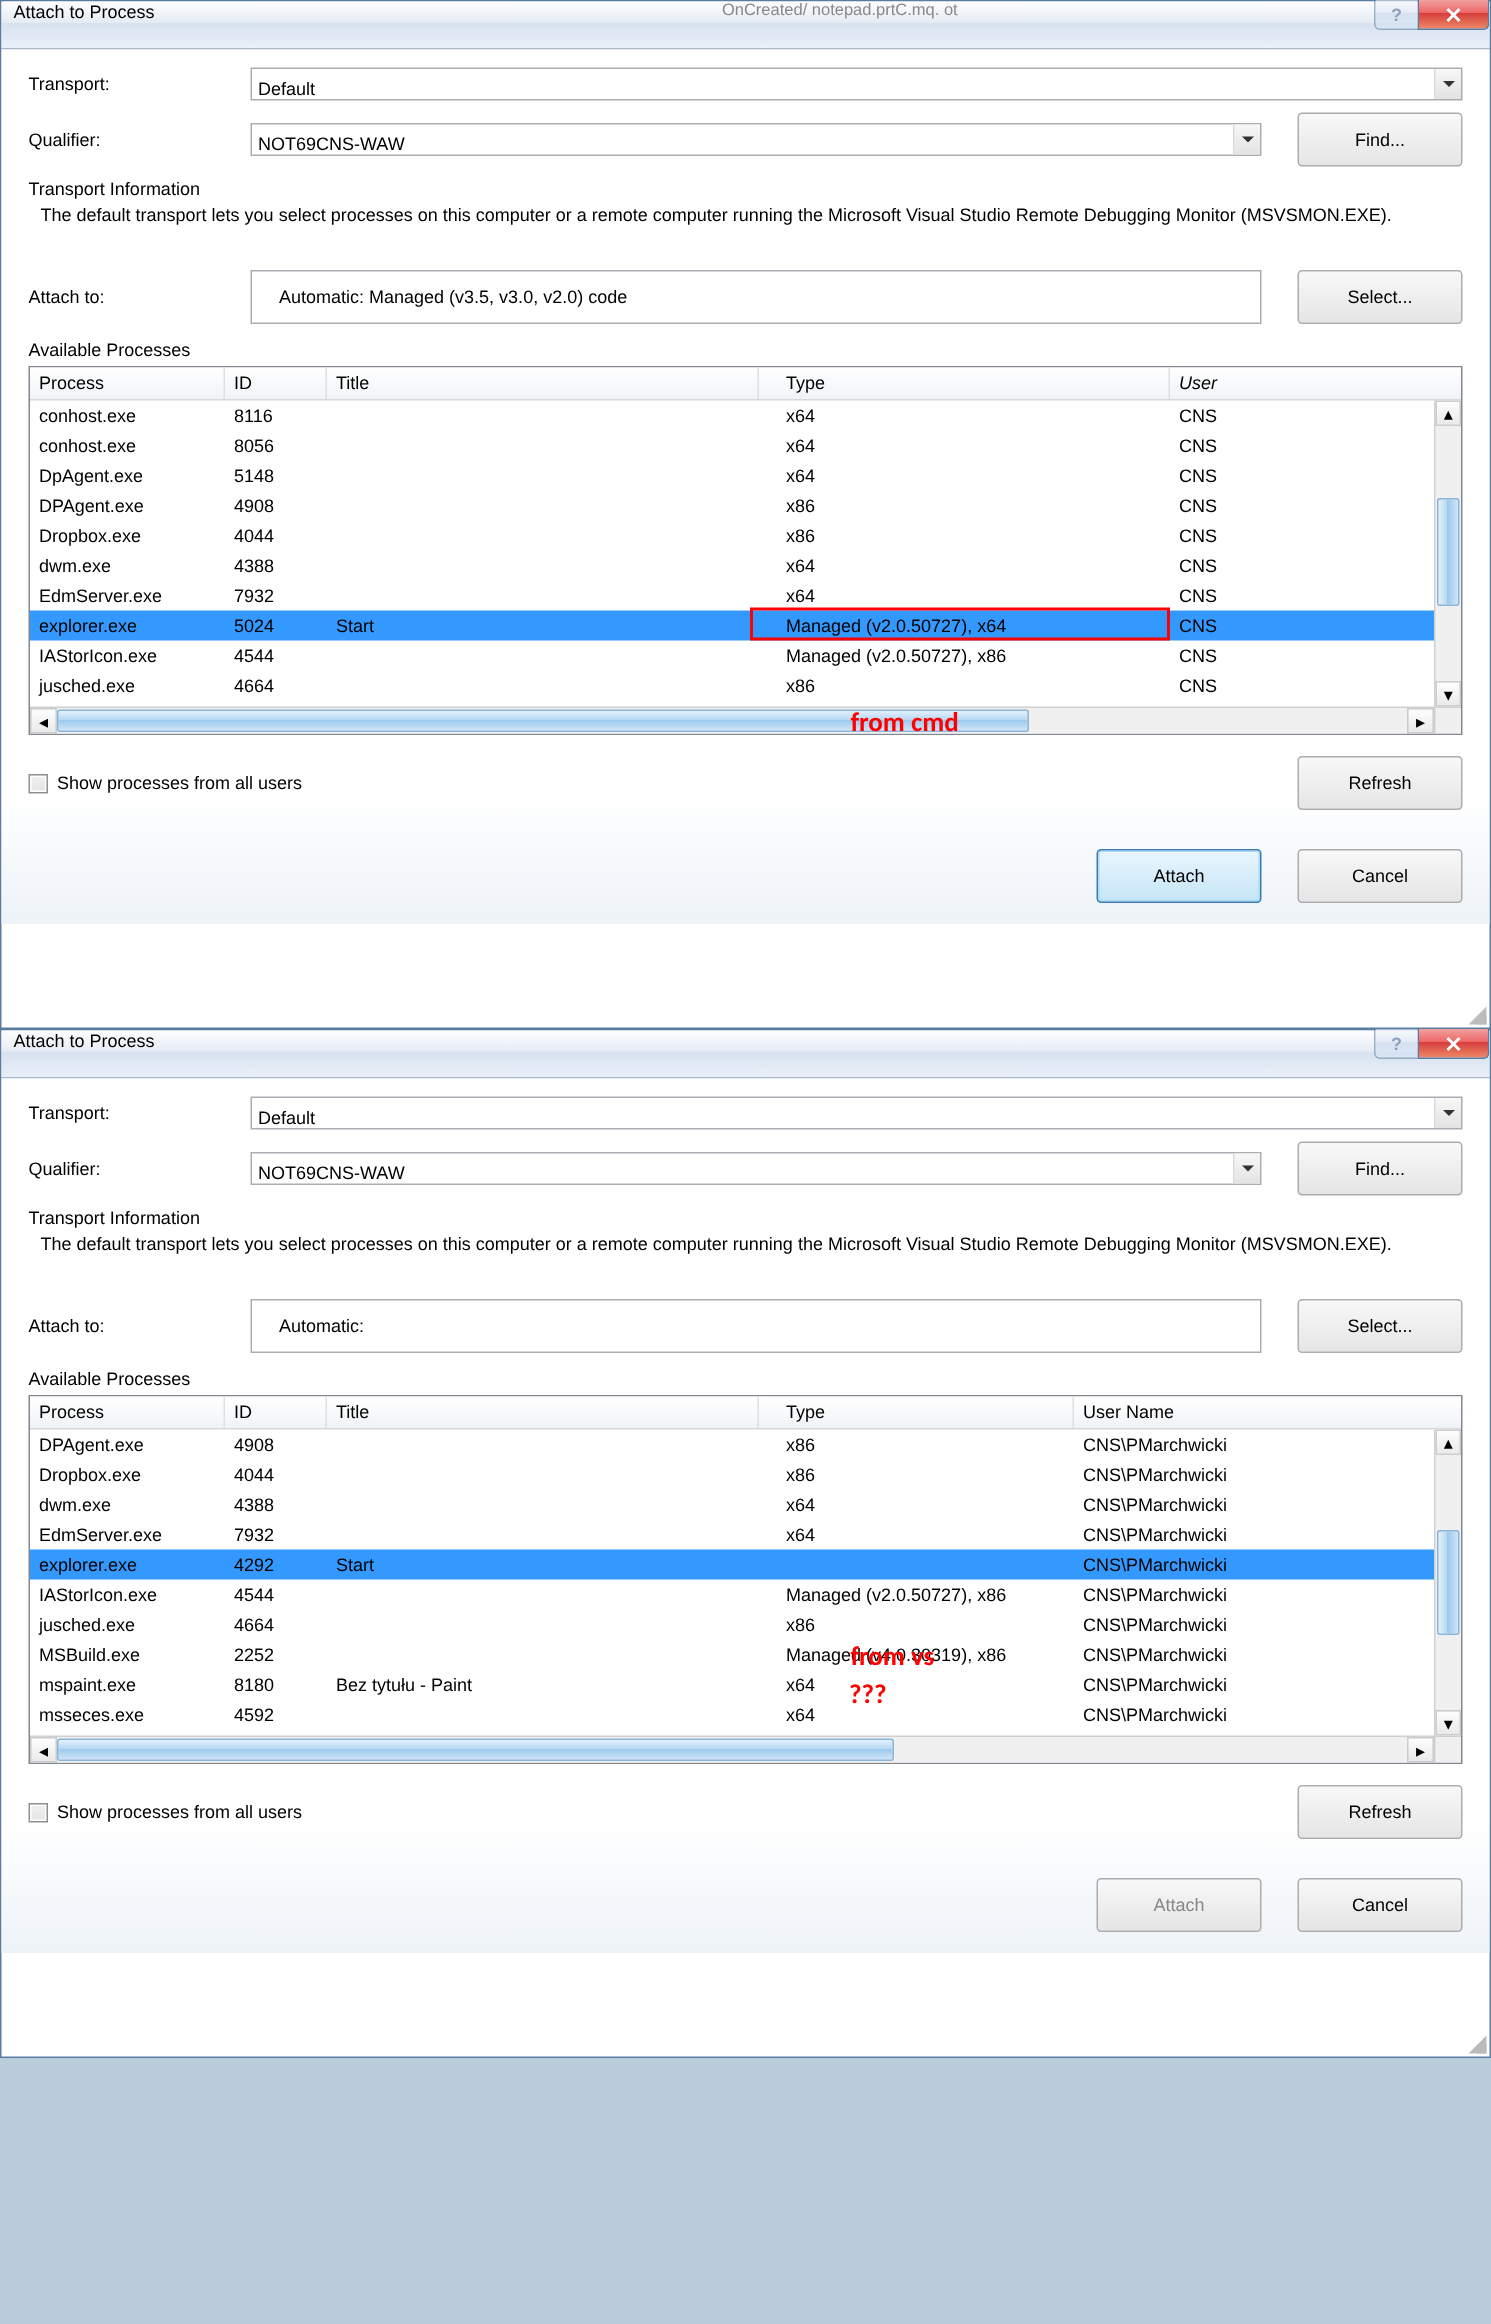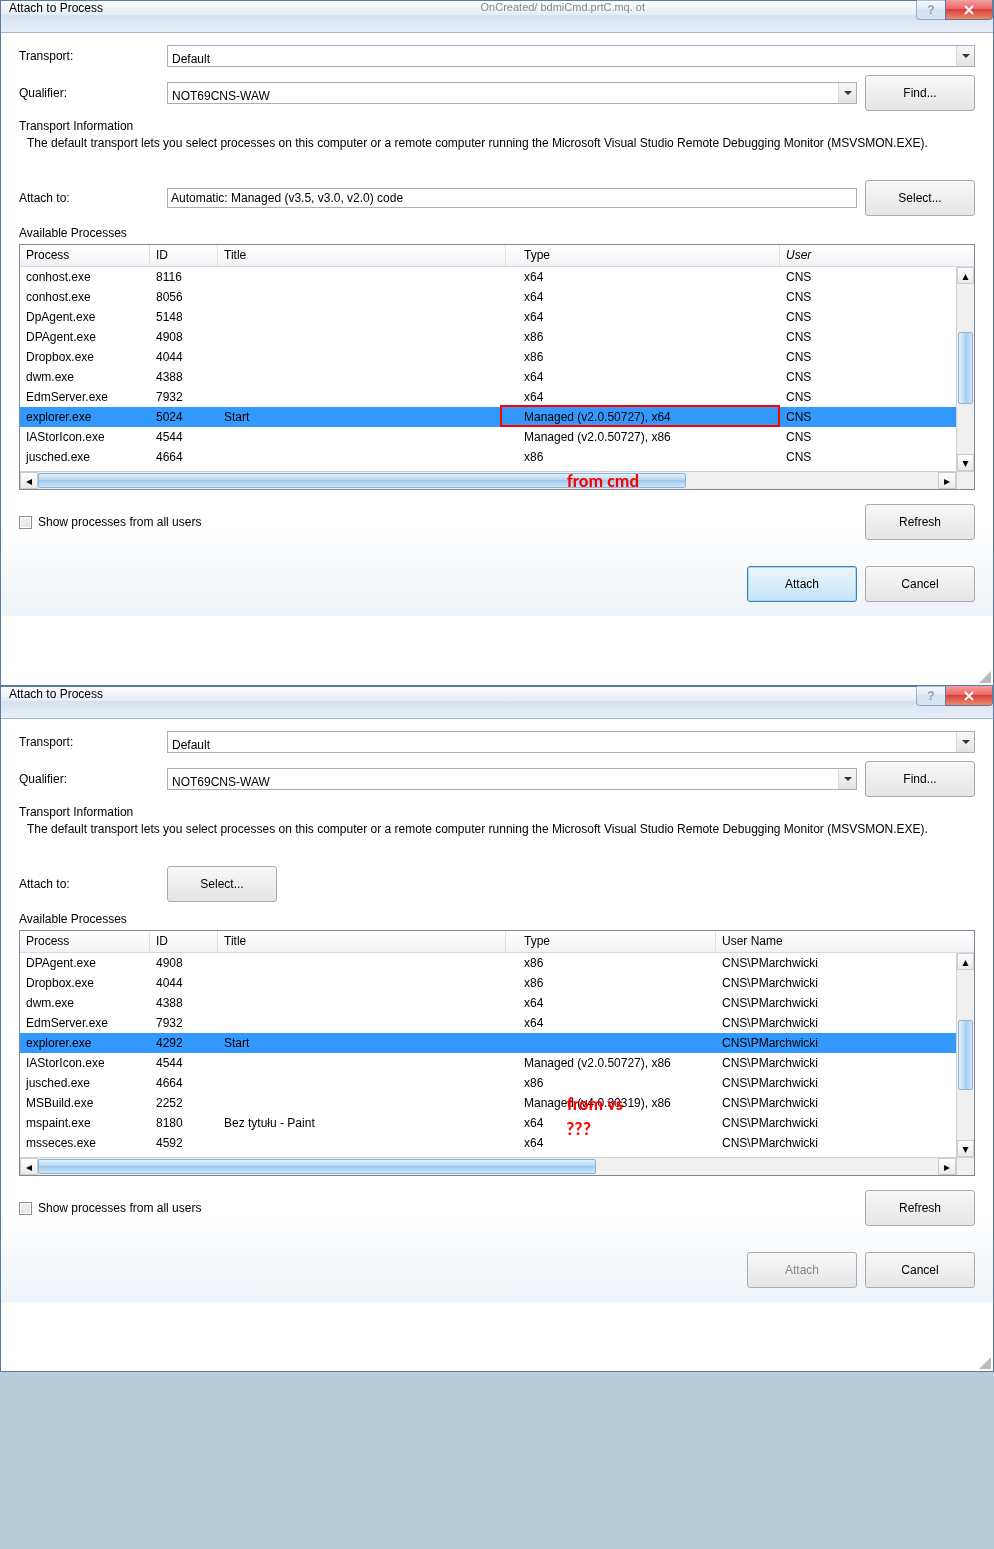--- a/index.html
+++ b/index.html
@@ -15,26 +15,26 @@
   .win-btn.close svg { stroke:#fff; stroke-width:2; }
   .win-btn.help span{color:#3a5a8a;font-weight:bold;}
   .win-btn.disabled { opacity:0.55; }
   .content { padding: 12px 18px 14px 18px; background:#fff; }
   .content.gradient { background:linear-gradient(#fff 85%, #eef3f8); }
   .row { display:flex; align-items:center; margin-bottom:8px; gap:8px; }
   .row .lbl { width:140px; color:#000; }
   .combo { flex:1; height:22px; border:1px solid #abadb3; background:#fff; display:flex; align-items:flex-end; padding:0 4px; position:relative;}
   .combo .dd { position:absolute; right:0; top:0; width:18px; height:100%; border-left:1px solid #d6d9de; background:linear-gradient(#f7f7f7,#e3e3e3); display:flex;align-items:center;justify-content:center;}
   .combo .dd::after{content:"";border:4px solid transparent;border-top-color:#333; margin-top:4px;}
-  .btn { height:36px; border:1px solid #acacac; background:linear-gradient(#f8f8f8,#e5e5e5); padding:16px 14px; min-width:110px; display:flex;align-items:center;justify-content:center; border-radius:3px; cursor:default;}
+  .btn { height:36px; border:1px solid #acacac; background:linear-gradient(#f8f8f8,#e5e5e5); padding:16px 14px; min-width:110px; display:flex;align-items:center;justify-content:center; border-radius:3px; cursor:default;margin-left:16px;}
   .btn.primary-focus{border:1px solid #3c7fb1; box-shadow:inset 0 0 0 1px #a8d8f2; background:linear-gradient(#eaf6fd,#c4e5f6);}
   .btn.disabled{color:#888;}
   .group-title { color:#000; margin:6px 0 2px 0; }
   .info-box { border:none; padding:0 0 0 8px; color:#000; line-height:1.45;}
-  .attach-field { flex:1; height:20px; border:1px solid #abadb3; background:#fff; display:flex;align-items:center; padding:0 3px;}
+  .attach-field { flex:1; height:36px; border:1px solid #abadb3; background:#fff; display:flex;align-items:center; padding:0 18px;}
   .section-label{margin:10px 0 4px 0;}
   .list-container{border:1px solid #828790; height:246px; position:relative; background:#fff;}
   .list-header{display:flex; background:linear-gradient(#fff,#f0f3f6); border-bottom:1px solid #d8d8d8; height:22px;}
   .list-header .col{padding:3px 6px; border-right:1px solid #e0e0e0; color:#000;}
   .list-body{overflow:hidden; height:206px; position:relative;}
   .list-row{display:flex; height:20px; align-items:center;}
   .list-row .cell{padding:1px 6px; white-space:nowrap; overflow:hidden;}
   .list-row.selected{background:#3399ff; color:#000000;}
   .c-proc{width:130px;} .c-id{width:68px;} .c-title{width:288px;} .c-type{width:262px;margin-left:12px;} .c-user{width:48px; flex:0 0 48px;}
   .hscroll{position:absolute; bottom:0; left:0; right:18px; height:18px; border-top:1px solid #d0d0d0; background:linear-gradient(#f4f4f4,#e8e8e8); display:flex;}
@@ -59,21 +59,21 @@
   .c-user2{width:110px;flex:0 0 110px;}
   .list-container.t2 .c-type{width:198px;}
   .list-container.t2 .c-title{width:288px;}
 </style>
 </head>
 <body>
 
 <div class="window" style="height:686px;">
   <div class="titlebar">
     <span class="title">Attach to Process</span>
-    <span class="ghost-text">OnCreated/ bdmiCmd.prtC.mq. ot</span>
+    <span class="ghost-text">OnCreated/ notepad.prtC.mq. ot</span>
     <div class="win-btns">
       <div class="win-btn help disabled">
           <span>?</span>
         </div>
       <div class="win-btn close">
         <svg width="12" height="10">
             <path d="M2 1 L10 9 M10 1 L2 9" stroke="#fff" stroke-width="2" fill="none"></path>
           </svg>
       </div>
     </div>
@@ -269,20 +269,23 @@
       </div>
       <div class="btn">
           <span>Find...</span>
         </div>
     </div>
     <div class="group-title">Transport Information</div>
     <div class="info-box">The default transport lets you select processes on this computer or a remote computer running the Microsoft Visual Studio Remote Debugging Monitor (MSVSMON.EXE).</div>
 
     <div class="row" style="margin-top:28px;">
       <div class="lbl">Attach to:</div>
+      <div class="attach-field">
+          <span>Automatic:</span>
+        </div>
       <div class="btn">
           <span>Select...</span>
         </div>
     </div>
 
     <div class="section-label">Available Processes</div>
 
     <div class="list-container t2">
       <div class="list-header">
         <div class="col c-proc">Process</div>

